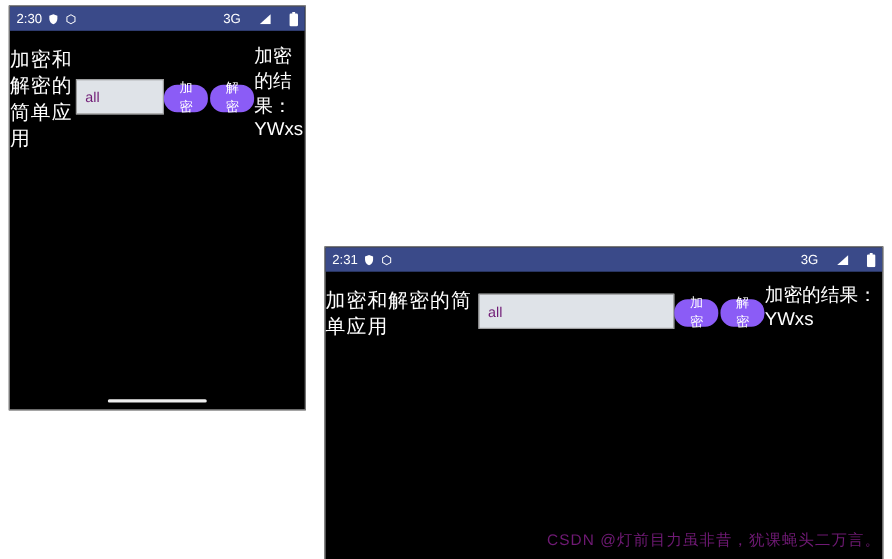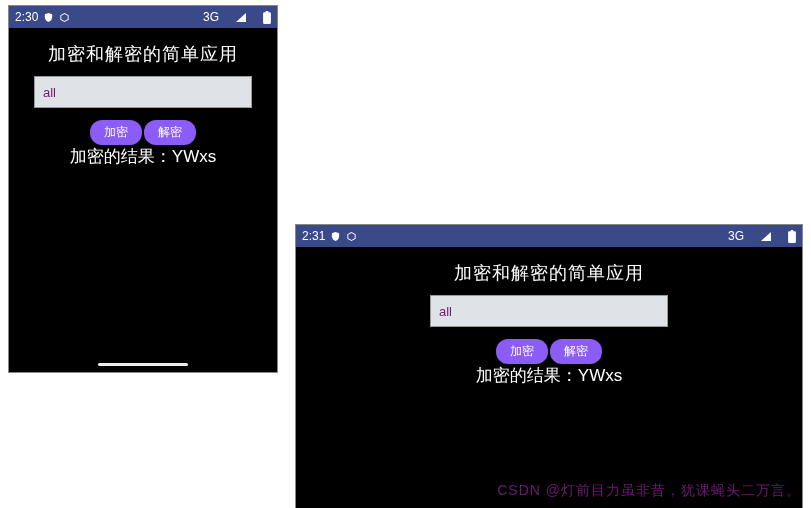--- a/index.html
+++ b/index.html
@@ -2,21 +2,21 @@
 <html><head>
 <meta charset="utf-8">
 <style>
   html,body{margin:0;padding:0;width:811px;height:508px;background:#fff;font-family:"Microsoft YaHei",Arial,sans-serif;overflow:hidden;}
   .phone{position:absolute;background:#000;border:1px solid #888;box-sizing:border-box;}
   .phone-portrait{left:8px;top:5px;width:270px;height:368px;}
   .phone-landscape{left:295px;top:224px;width:508px;height:333px;}
   .status-bar{height:22px;background:#3a4a89;color:#fff;display:flex;align-items:center;justify-content:space-between;padding:0 6px;font-size:12px;}
   .sb-left{display:flex;align-items:center;gap:5px;}
   .sb-right{display:flex;align-items:center;gap:16px;}
-  .content{display:flex;flex-direction:column;align-items:center;color:#fff;}
+  .content{display:flex;flex-direction:row;align-items:center;color:#fff;}
   .title{font-size:18px;margin-top:14px;letter-spacing:1px;}
   .input-box{width:200px;height:30px;background:#dfe3e8;color:#701a75;border:1px solid #999;margin-top:10px;padding:0 8px;display:flex;align-items:center;font-size:13px;}
   .input-box.wide{width:220px;}
   .btn-row{display:flex;gap:2px;margin-top:12px;}
   .btn{background:#8b5cf6;color:#fff;font-size:12px;height:25px;padding:0 14px;border-radius:12px;display:flex;align-items:center;justify-content:center;cursor:pointer;}
   .result{font-size:17px;}
   .home-ind{position:absolute;bottom:6px;left:50%;transform:translateX(-50%);width:90px;height:3px;background:#eee;border-radius:3px;}
   .watermark{position:absolute;right:10px;bottom:8px;color:#701a75;font-size:14px;letter-spacing:1px;}
   .ico{display:inline-block;}
   svg{display:block;}

